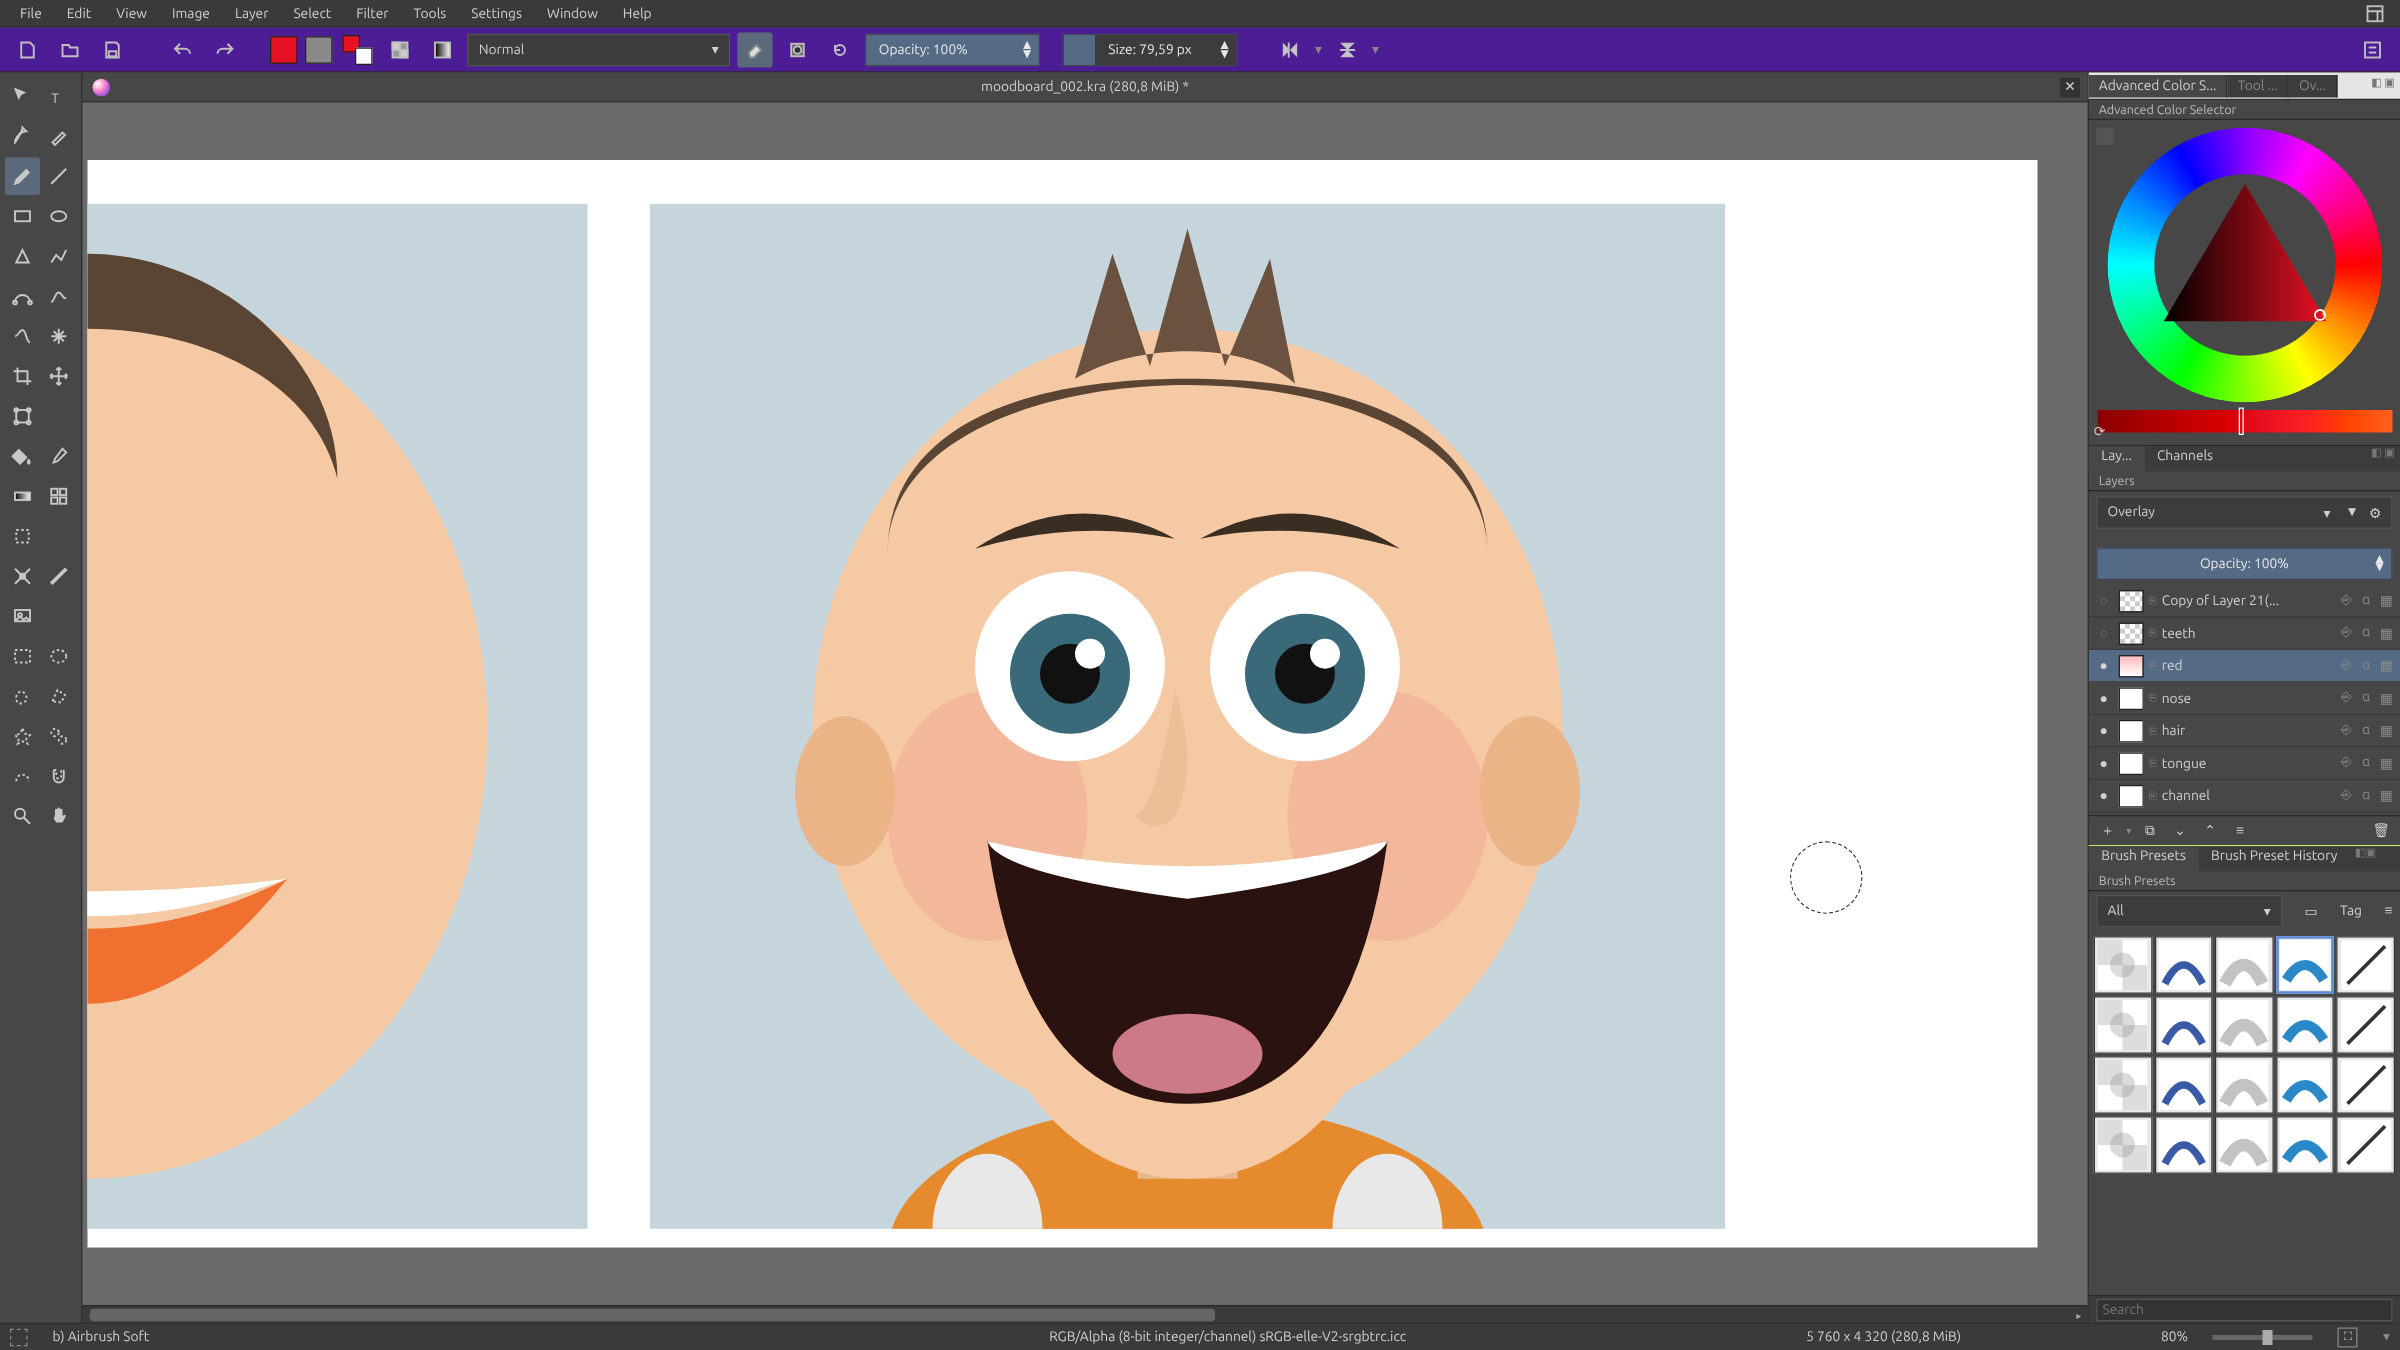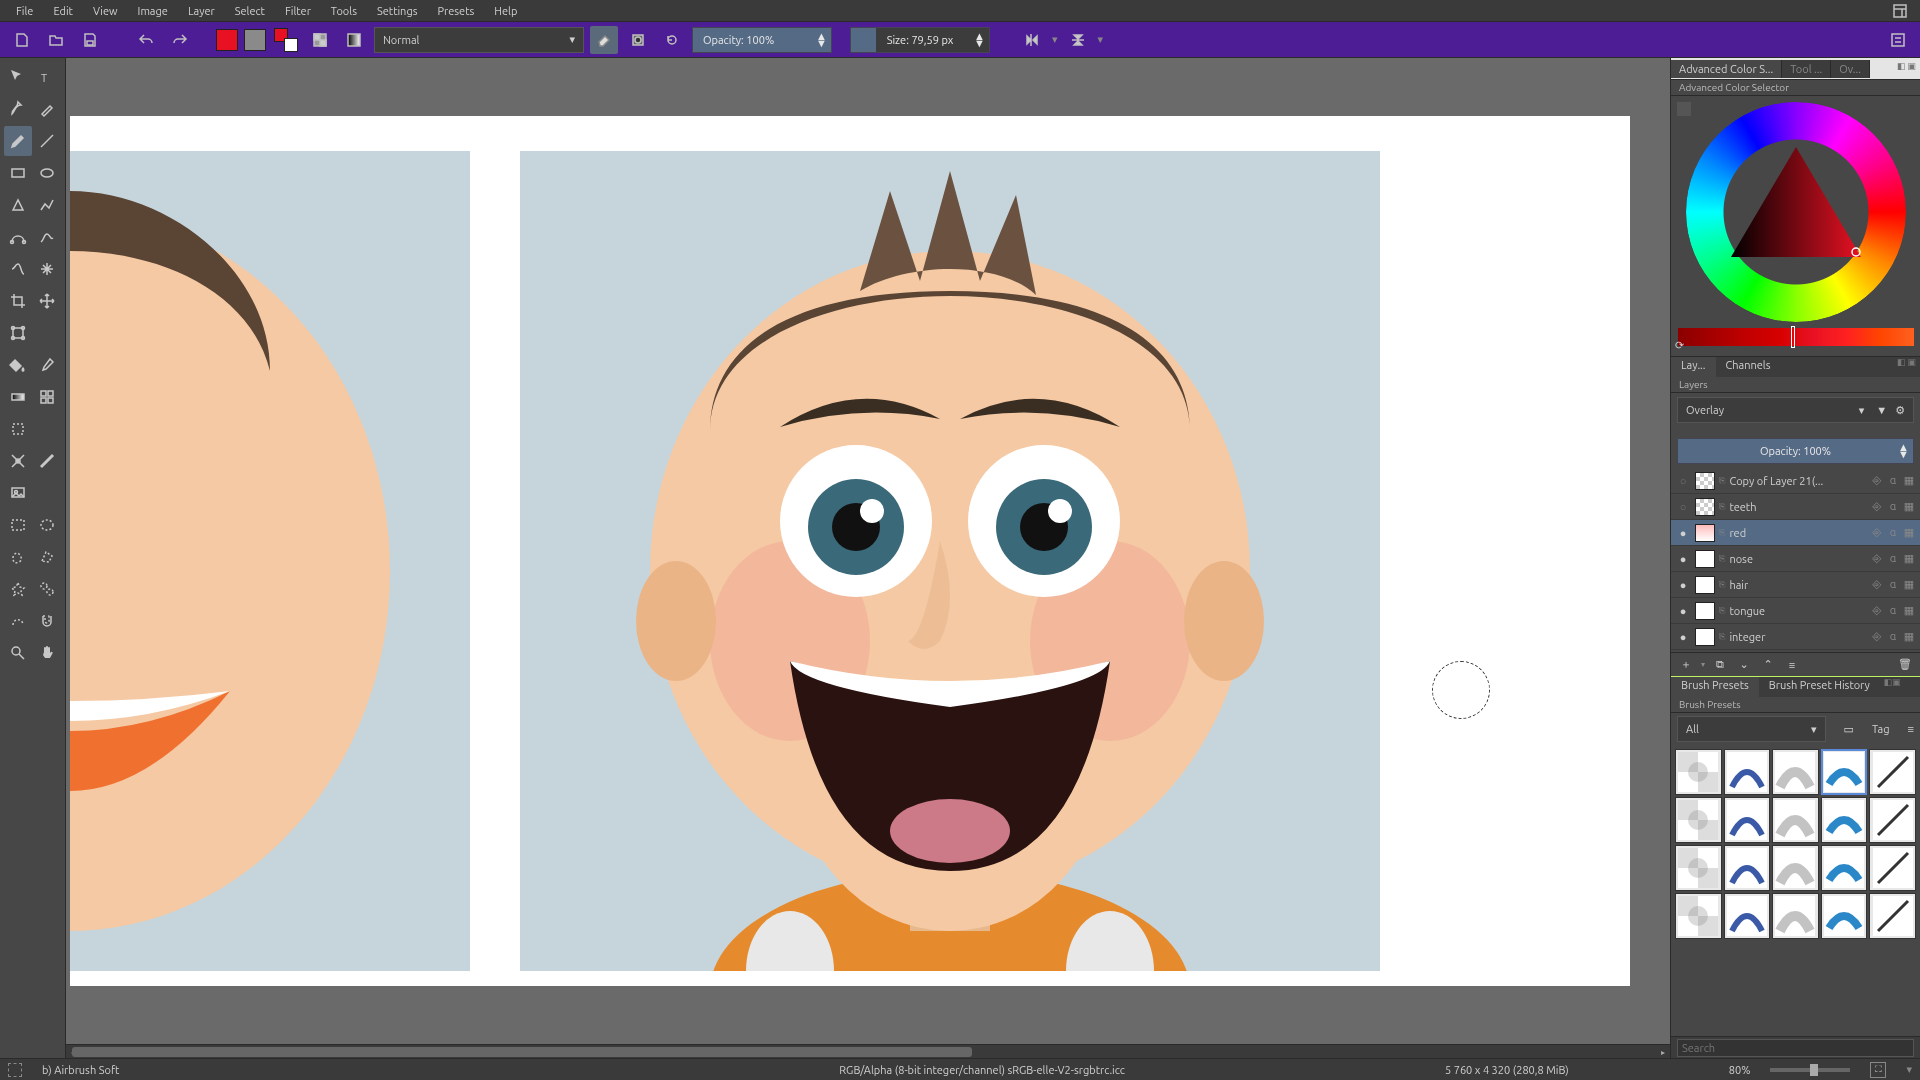--- a/index.html
+++ b/index.html
@@ -115,21 +115,21 @@
 <div class="menubar">
   <div class="menu-item">File</div>
   <div class="menu-item">Edit</div>
   <div class="menu-item">View</div>
   <div class="menu-item">Image</div>
   <div class="menu-item">Layer</div>
   <div class="menu-item">Select</div>
   <div class="menu-item">Filter</div>
   <div class="menu-item">Tools</div>
   <div class="menu-item">Settings</div>
-  <div class="menu-item">Presets</div>
+  <div class="menu-item">Window</div>
   <div class="menu-item">Help</div>
   <div class="spacer"></div>
   <div class="tbtn">
       <svg viewBox="0 0 16 16">
         <rect x="2" y="2" width="12" height="12"></rect>
         <line x1="2" y1="6" x2="14" y2="6"></line>
         <line x1="10" y1="6" x2="10" y2="14"></line>
       </svg>
     </div>
 </div>
@@ -438,20 +438,25 @@
         </svg>
       </div>
     <div class="tool fillsvg">
         <svg viewBox="0 0 18 18">
           <path d="M6 8V4a1 1 0 012 0v3V3a1 1 0 012 0v4V4a1 1 0 012 0v5l1-1a1 1 0 011.4 1.4L12 14H7l-2-3z"></path>
         </svg>
       </div>
   </div>
 
   <div class="canvas-wrap">
+    <div class="doc-tab">
+      <div class="krita-icon"></div>
+      <span>moodboard_002.kra (280,8 MiB) *</span>
+      <div class="close">✕</div>
+    </div>
     <div class="canvas">
       <div class="paper">
 
         <div class="artboard ab1">
           <svg class="face" viewBox="200 0 200 410" preserveAspectRatio="xMinYMid slice">
 
             <ellipse cx="200" cy="210" rx="160" ry="180" fill="#f5c9a3"></ellipse>
             <path d="M100 110 C120 30 280 30 300 110 C300 60 250 20 200 20 C150 20 100 60 100 110" fill="#5a4434"></path>
             <ellipse cx="150" cy="170" rx="45" ry="45" fill="#fff"></ellipse>
             <circle cx="150" cy="175" r="28" fill="#5a6a6a"></circle>
@@ -637,21 +642,21 @@
             <div class="mode-icons">
               <span>⎆</span>
               <span>α</span>
               <span>▦</span>
             </div>
           </div>
           <div class="layer-row">
             <div class="eye" style="opacity:1">●</div>
             <div class="thumb"></div>
             <span style="font-size:8px;color:#888">⎘</span>
-            <div class="name">integer</div>
+            <div class="name">channel</div>
             <div class="mode-icons">
               <span>⎆</span>
               <span>α</span>
               <span>▦</span>
             </div>
           </div>
           <div class="layer-row"></div>
         </div>
       <div class="layer-btns">
         <div class="lb">＋</div>

